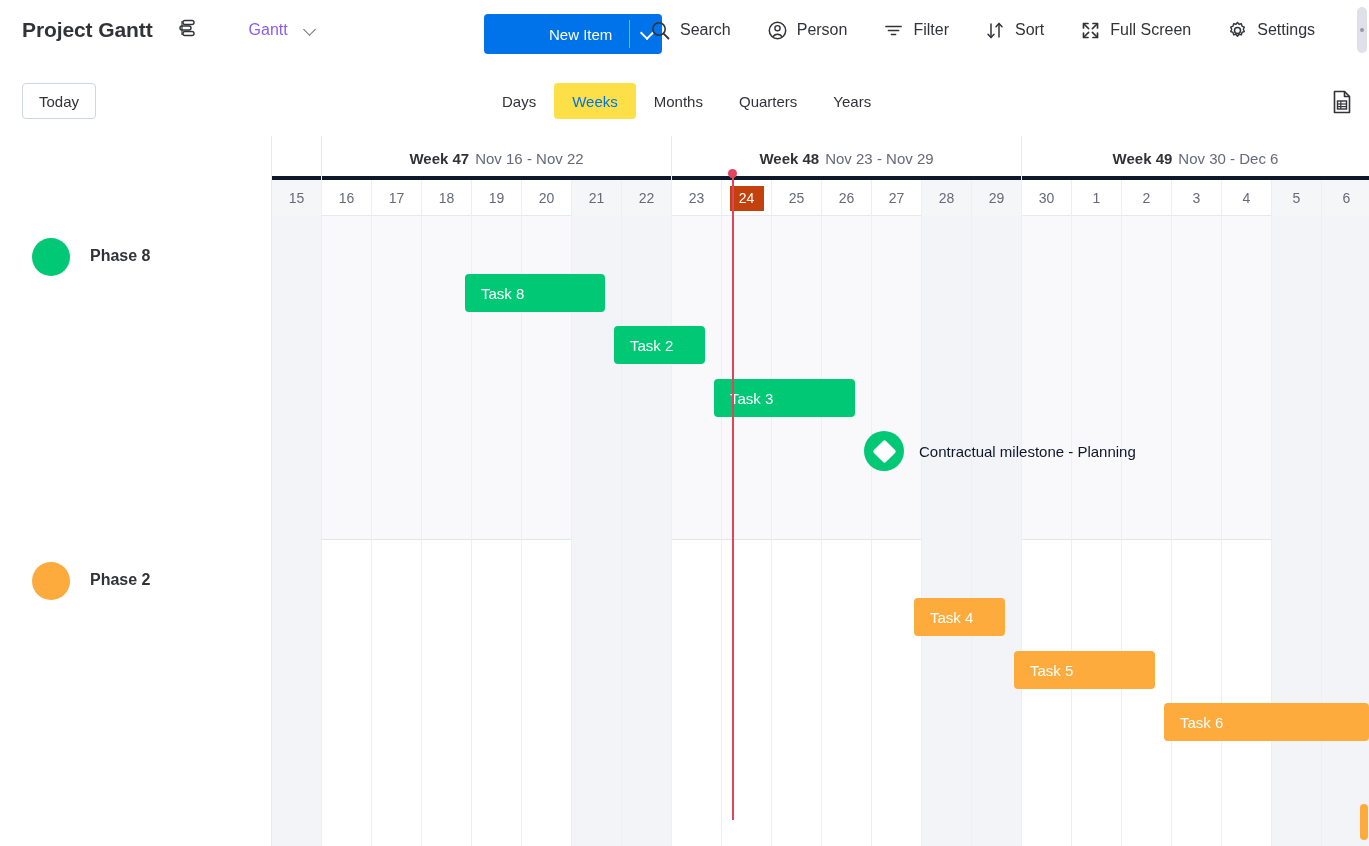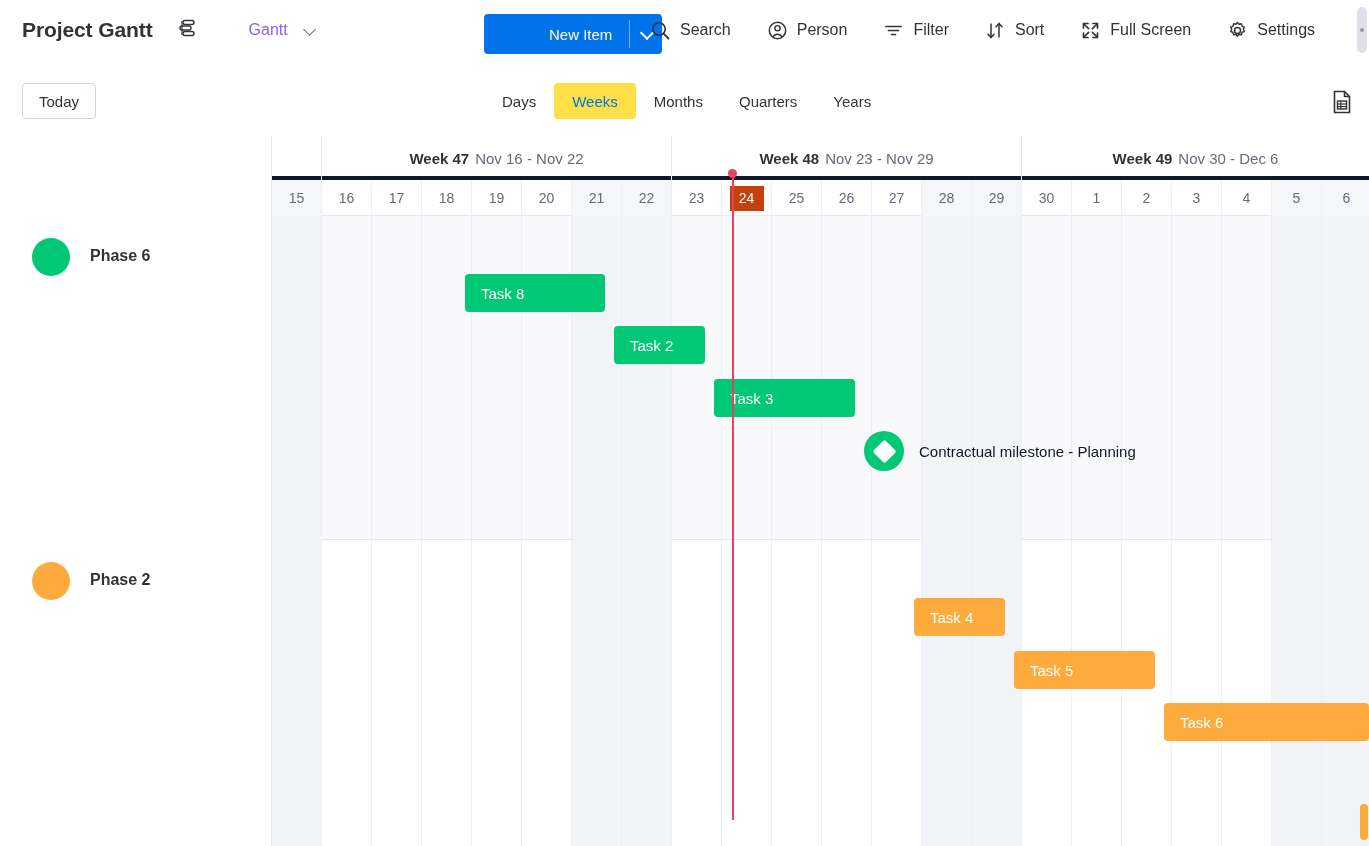--- a/index.html
+++ b/index.html
@@ -369,21 +369,21 @@
   </div>
 </div>
 
 <div class="gantt">
 
   <div class="leftpane">
     <div class="lp-head"></div>
 
     <div class="lp-row r1">
       <div class="phase-dot" style="background:#00c875"></div>
-      <div class="phase-name">Phase 6</div>
+      <div class="phase-name">Phase 8</div>
     </div>
 
     <div class="lp-row r2">
       <div class="phase-dot" style="background:#fdab3d"></div>
       <div class="phase-name">Phase 2</div>
     </div>
   </div>
 
   <div class="timeline">
 

